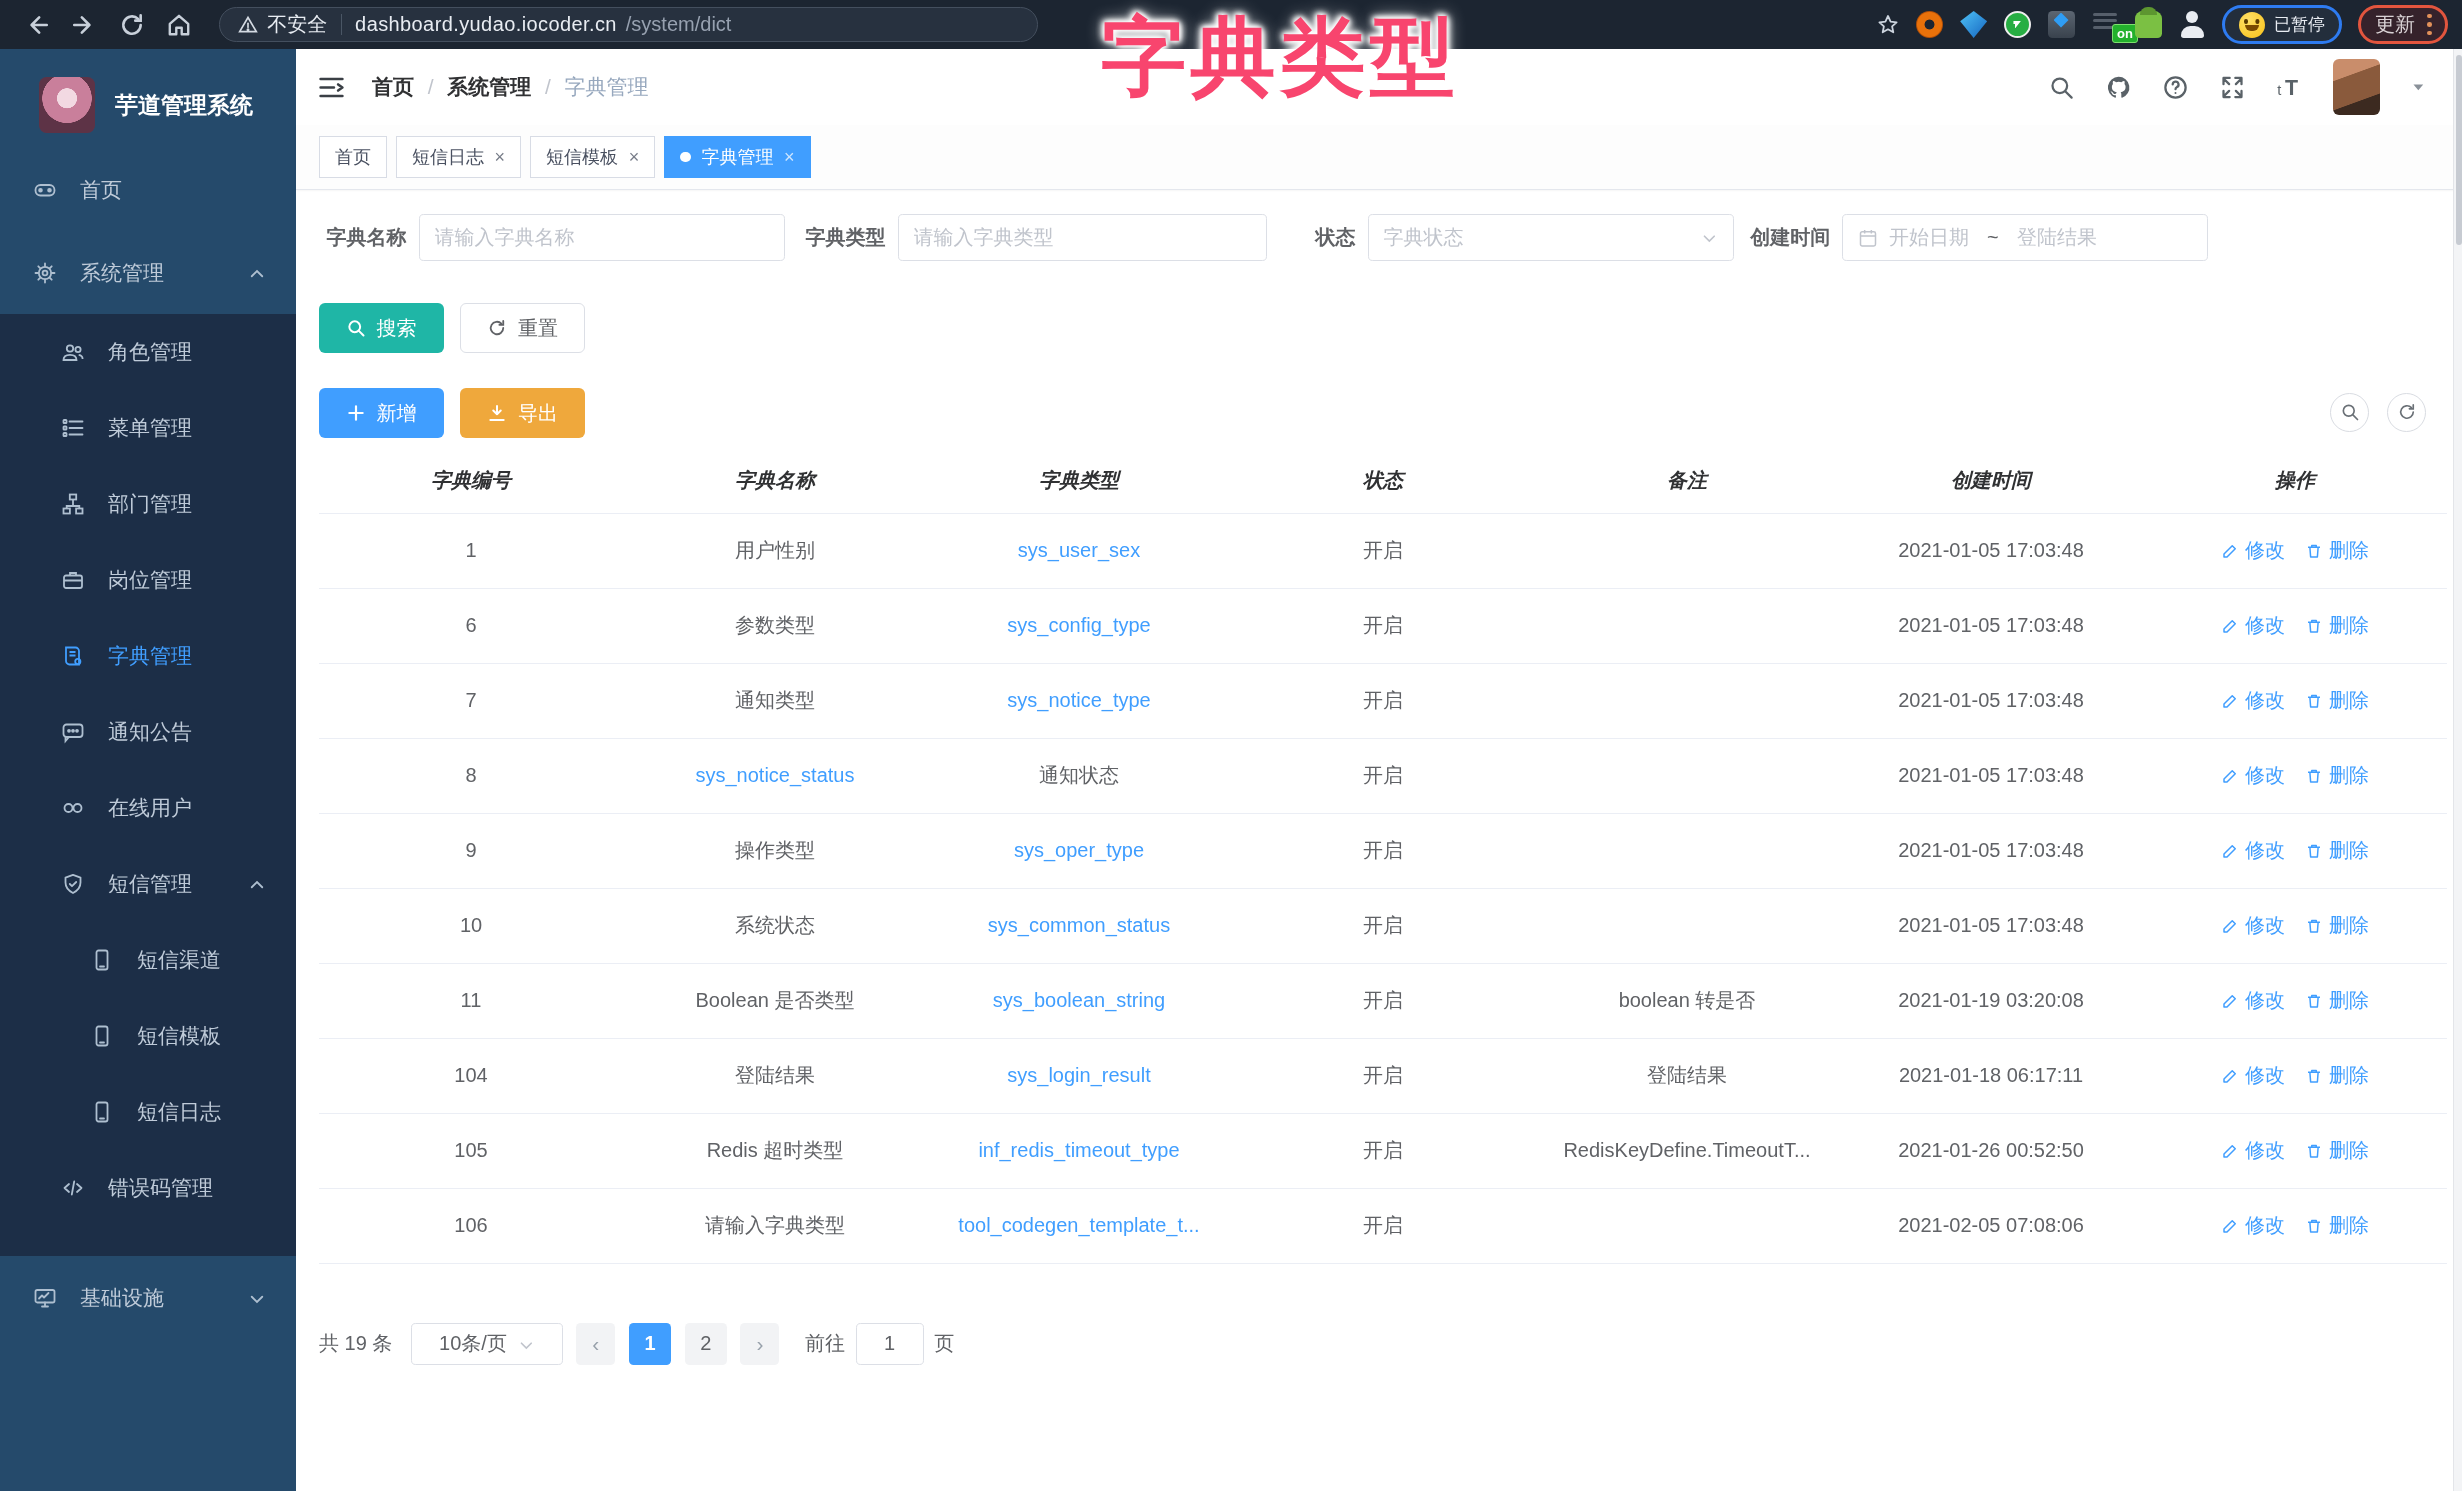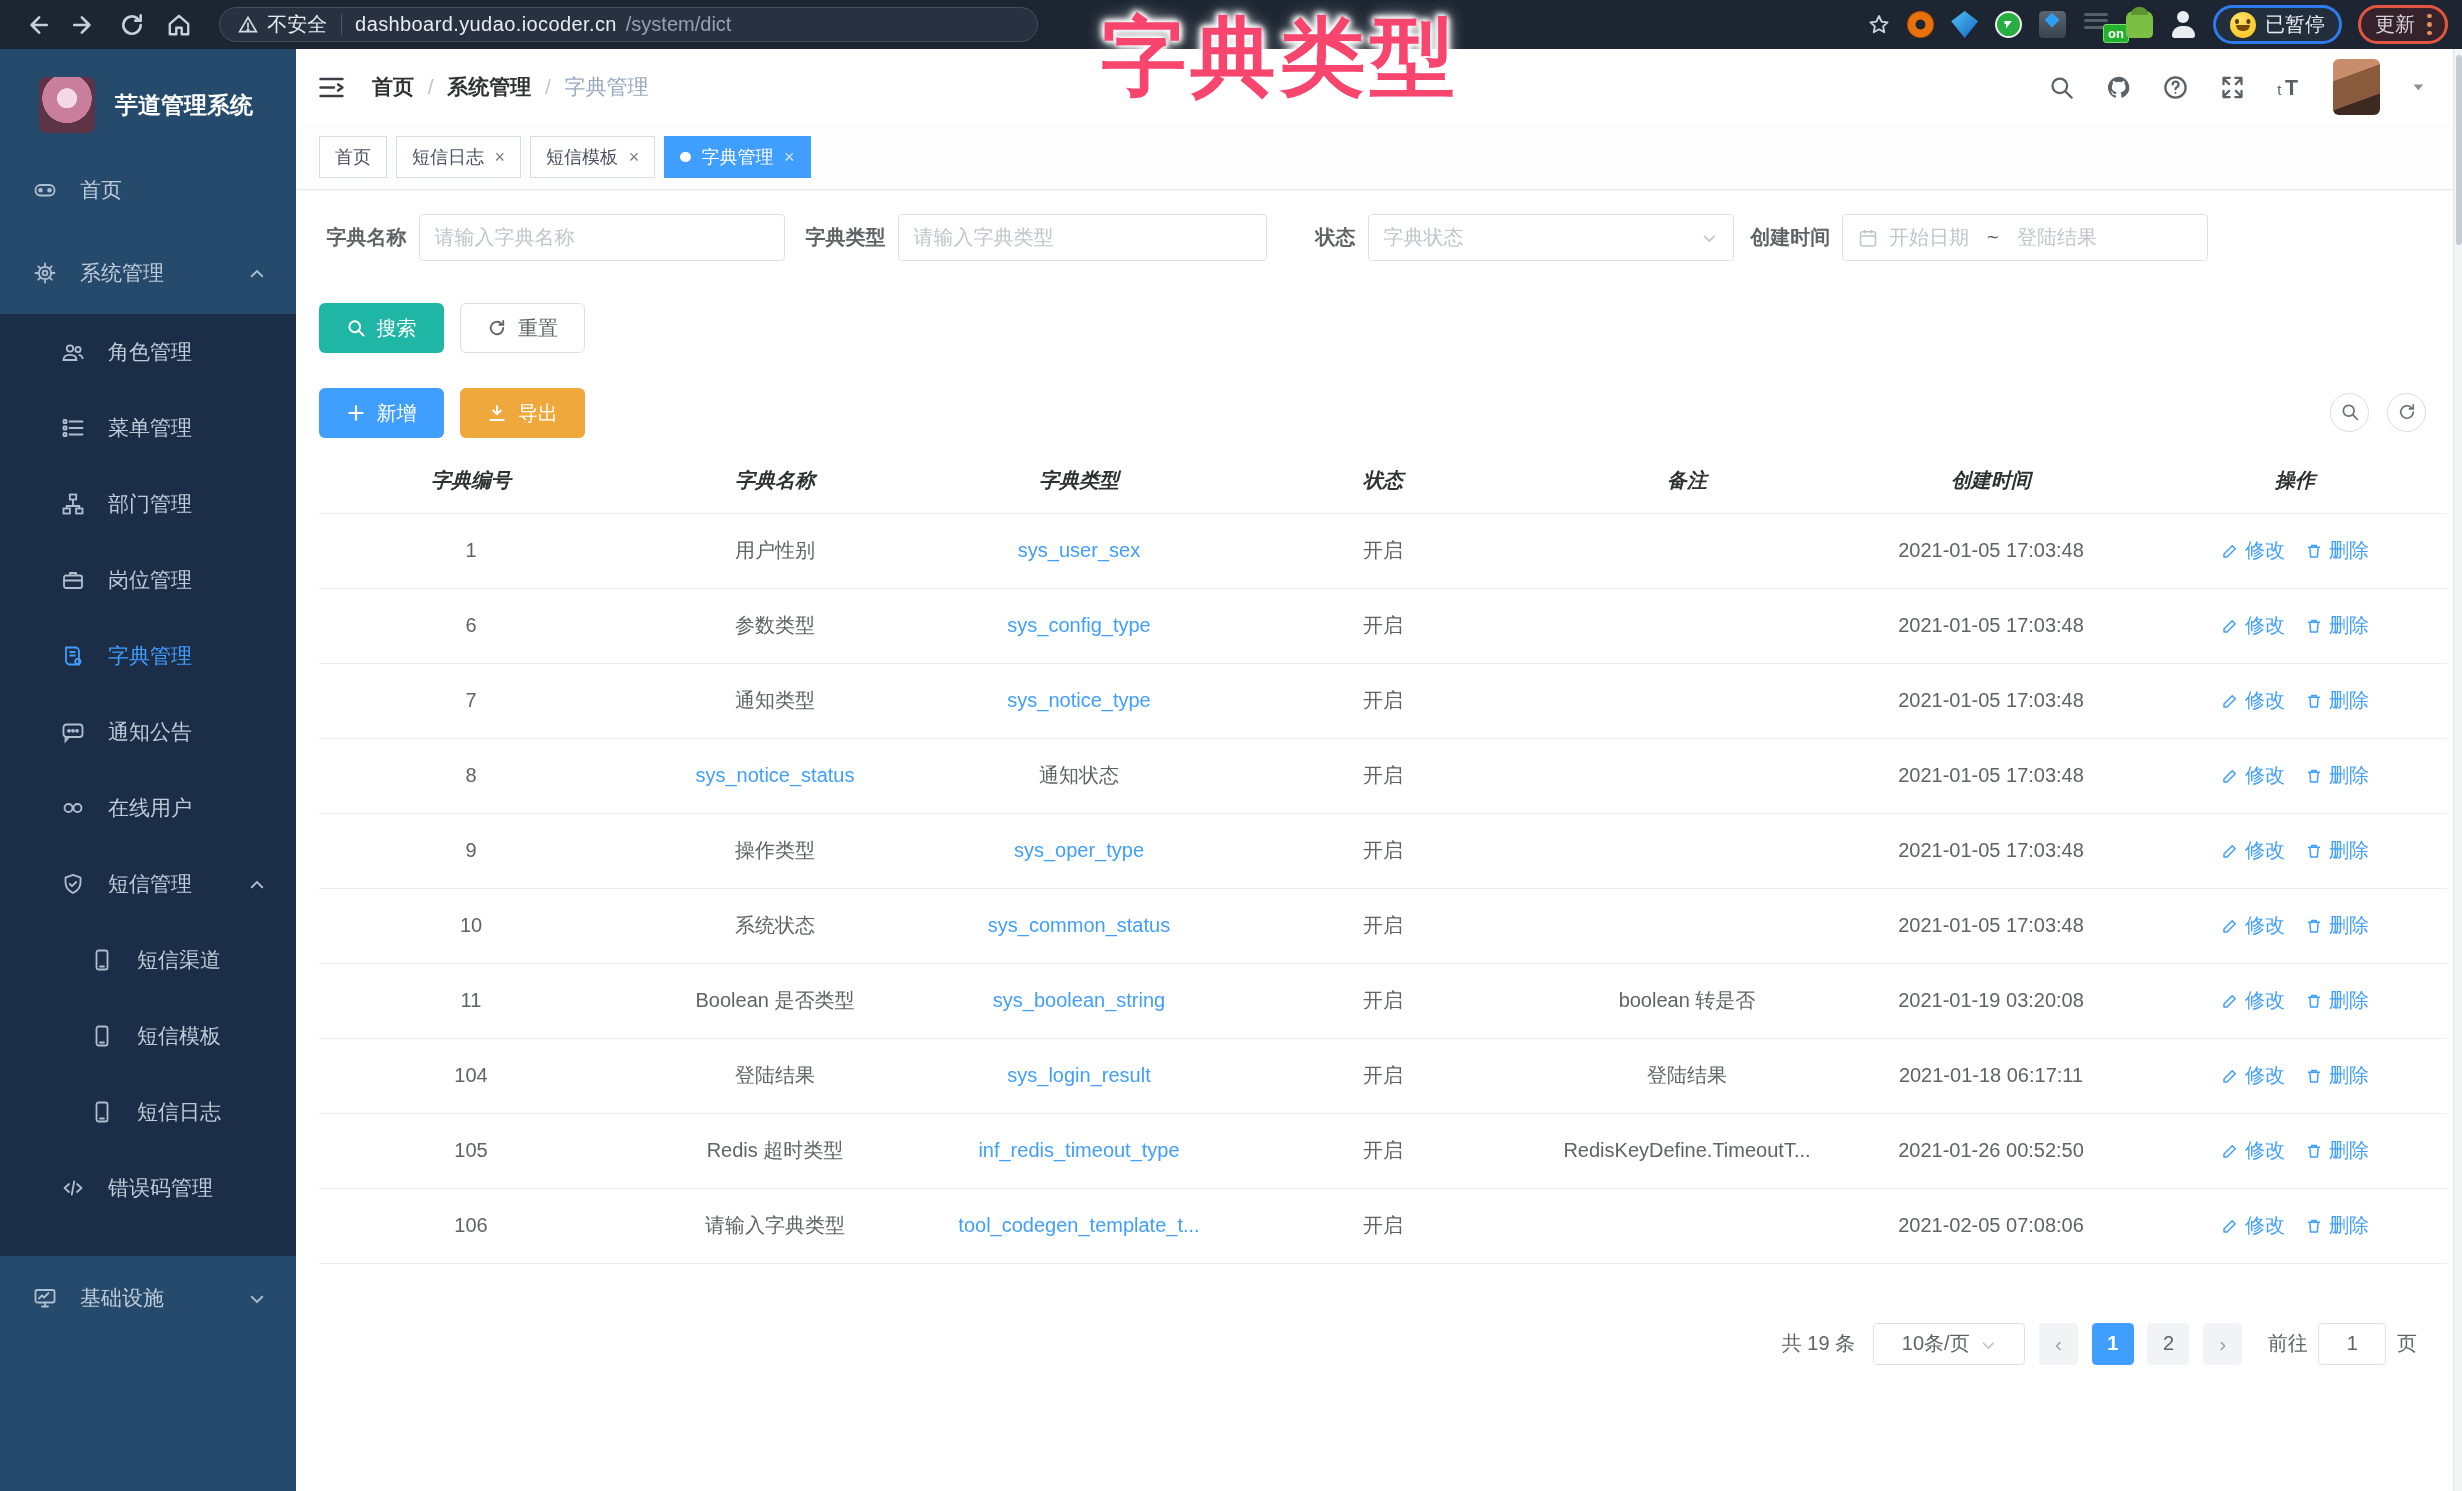--- a/index.html
+++ b/index.html
@@ -32,21 +32,21 @@
   .on-badge { position:absolute; bottom:-4.6px; left:21px; background:#23b12d; color:#fff; font-size:13px; font-weight:700; padding:0.8px 3.8px; border-radius:3px; border:0.8px solid #7ee06f; }
   .ext-android { background:#7bc043; border-radius:7.6px 7.6px 4.6px 4.6px; }
   .ext-android::after { content:""; position:absolute; top:-3.8px; left:5.3px; width:16.7px; height:7.6px; border-radius:7.6px 7.6px 0 0; background:#5d9630; }
   .ext-person { background:transparent; }
   .ext-person::before { content:""; position:absolute; top:0; left:7.6px; width:12px; height:12px; border-radius:50%; background:#e9edf2; }
   .ext-person::after { content:""; position:absolute; bottom:0; left:2.3px; width:23px; height:12px; border-radius:10.6px 10.6px 3px 3px; background:#e9edf2; }
   .profile-chip { height:39px; display:flex; align-items:center; gap:9px; padding:0 13.7px; background:#232e3c; border:3px solid #2e7bf0; border-radius:21px; }
   .emoji-face { width:26px; height:26px; border-radius:50%; background:radial-gradient(circle at 35% 30%, #ffe066, #f8c117); position:relative; }
   .emoji-face::before { content:""; position:absolute; top:7.6px; left:5.3px; width:3.8px; height:4.6px; border-radius:50%; background:#5a3b00; box-shadow:11.4px 0 0 #5a3b00; }
   .emoji-face::after { content:""; position:absolute; left:6px; top:13px; width:13.7px; height:6.8px; border-radius:0 0 13.7px 13.7px; background:#7a4a00; }
-  .chip-label { font-size:20px; color:#e8ecf2; }
+  .chip-label { font-size:17px; color:#e8ecf2; }
   .update-wrap { height:39px; display:flex; align-items:center; gap:12px; padding:0 13.7px; background:#35222b; border:3px solid #e2553e; border-radius:21px; }
   .update-label { font-size:20px; color:#d8d1d4; }
   .menu-dots { display:flex; flex-direction:column; gap:3.8px; }
   .menu-dots i { width:4.6px; height:4.6px; border-radius:50%; background:#e2915a; }
 
   
   .app { display:flex; height:1443px; }
   .sidebar { width:296px; background:#254a6b; color:#bfcbd9; flex:0 0 auto; display:flex; flex-direction:column; }
   .logo-row { height:99px; display:flex; align-items:center; gap:20px; padding:13.7px 0 0 39px; }
   .logo-avatar { width:56px; height:56px; border-radius:7.6px; background:radial-gradient(circle at 50% 38%, #f2d9e2 0 22%, #c97f9b 23% 55%, #5d3346 56%); }
@@ -115,21 +115,21 @@
   .tr { display:flex; border-bottom:0.8px solid #ebeef5; }
   .tr.head { font-weight:700; color:#303133; }
   .td { flex:1; display:flex; align-items:center; justify-content:center; font-size:20px; color:#606266; min-height:74px; text-align:center; padding:0 7.6px; white-space:nowrap; overflow:hidden; }
   .tr.head .td { min-height:64px; color:#303133;font-style:italic; }
   .td.link { color:#409eff; cursor:pointer; }
   .ops { gap:20px; }
   .op-link { display:inline-flex; align-items:center; gap:6px; color:#409eff; font-size:20px; cursor:pointer; text-decoration:none; }
   .op-link svg { width:18px; height:18px; }
 
   
-  .pagination { display:flex; align-items:center; justify-content:flex-end; gap:13.7px; margin:59px 30px 0 0; font-size:20px; color:#606266; }
+  .pagination { display:flex; align-items:center; justify-content:flex-start; gap:13.7px; margin:59px 30px 0 0; font-size:20px; color:#606266; }
   .pg-total { margin-right:4.6px; }
   .pg-size { width:152px; height:42px; border:0.8px solid #dcdfe6; border-radius:4.6px; display:flex; align-items:center; justify-content:center; gap:10.6px; background:#fff; cursor:pointer; }
   .pg-btn { min-width:39px; height:42px; border-radius:4.6px; background:#f2f3f5; display:flex; align-items:center; justify-content:center; color:#606266; cursor:pointer; }
   .pg-btn.num { min-width:42px; }
   .pg-btn.active { background:#409eff; color:#fff; font-weight:700; }
   .pg-arrow { font-size:21px; color:#97a0aa; }
   .pg-goto { display:flex; align-items:center; gap:10.6px; margin-left:12px; }
   .pg-input { width:68px; height:42px; border:0.8px solid #dcdfe6; border-radius:4.6px; text-align:center; font-size:20px; color:#606266; outline:none; font-family:inherit; }
 
   

